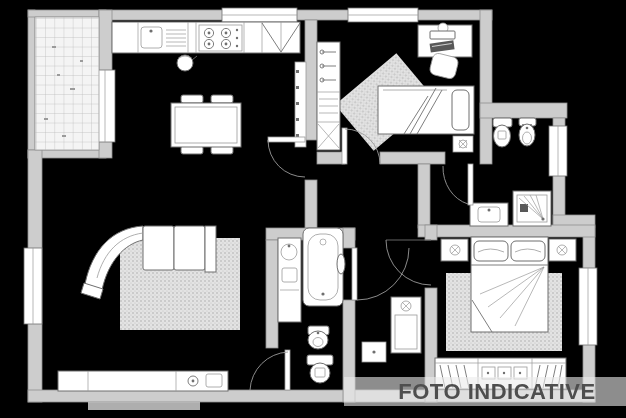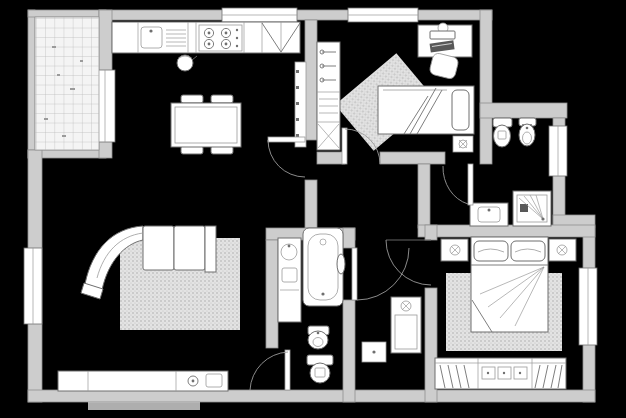--- a/index.html
+++ b/index.html
@@ -390,13 +390,14 @@
             <circle class="dot" cx="520" cy="373" r="1.2"></circle>
       </g>
     </g>
     <g>
       <line class="ln" x1="431" y1="240" x2="386" y2="240"></line>
       <path class="arc" d="M431,285 A45,45 0 0 1 386,240"></path>
     </g>
   </g>
 </svg>
 
+<div id="watermark">FOTO INDICATIVE</div>
 </div>
 
 </body></html>

